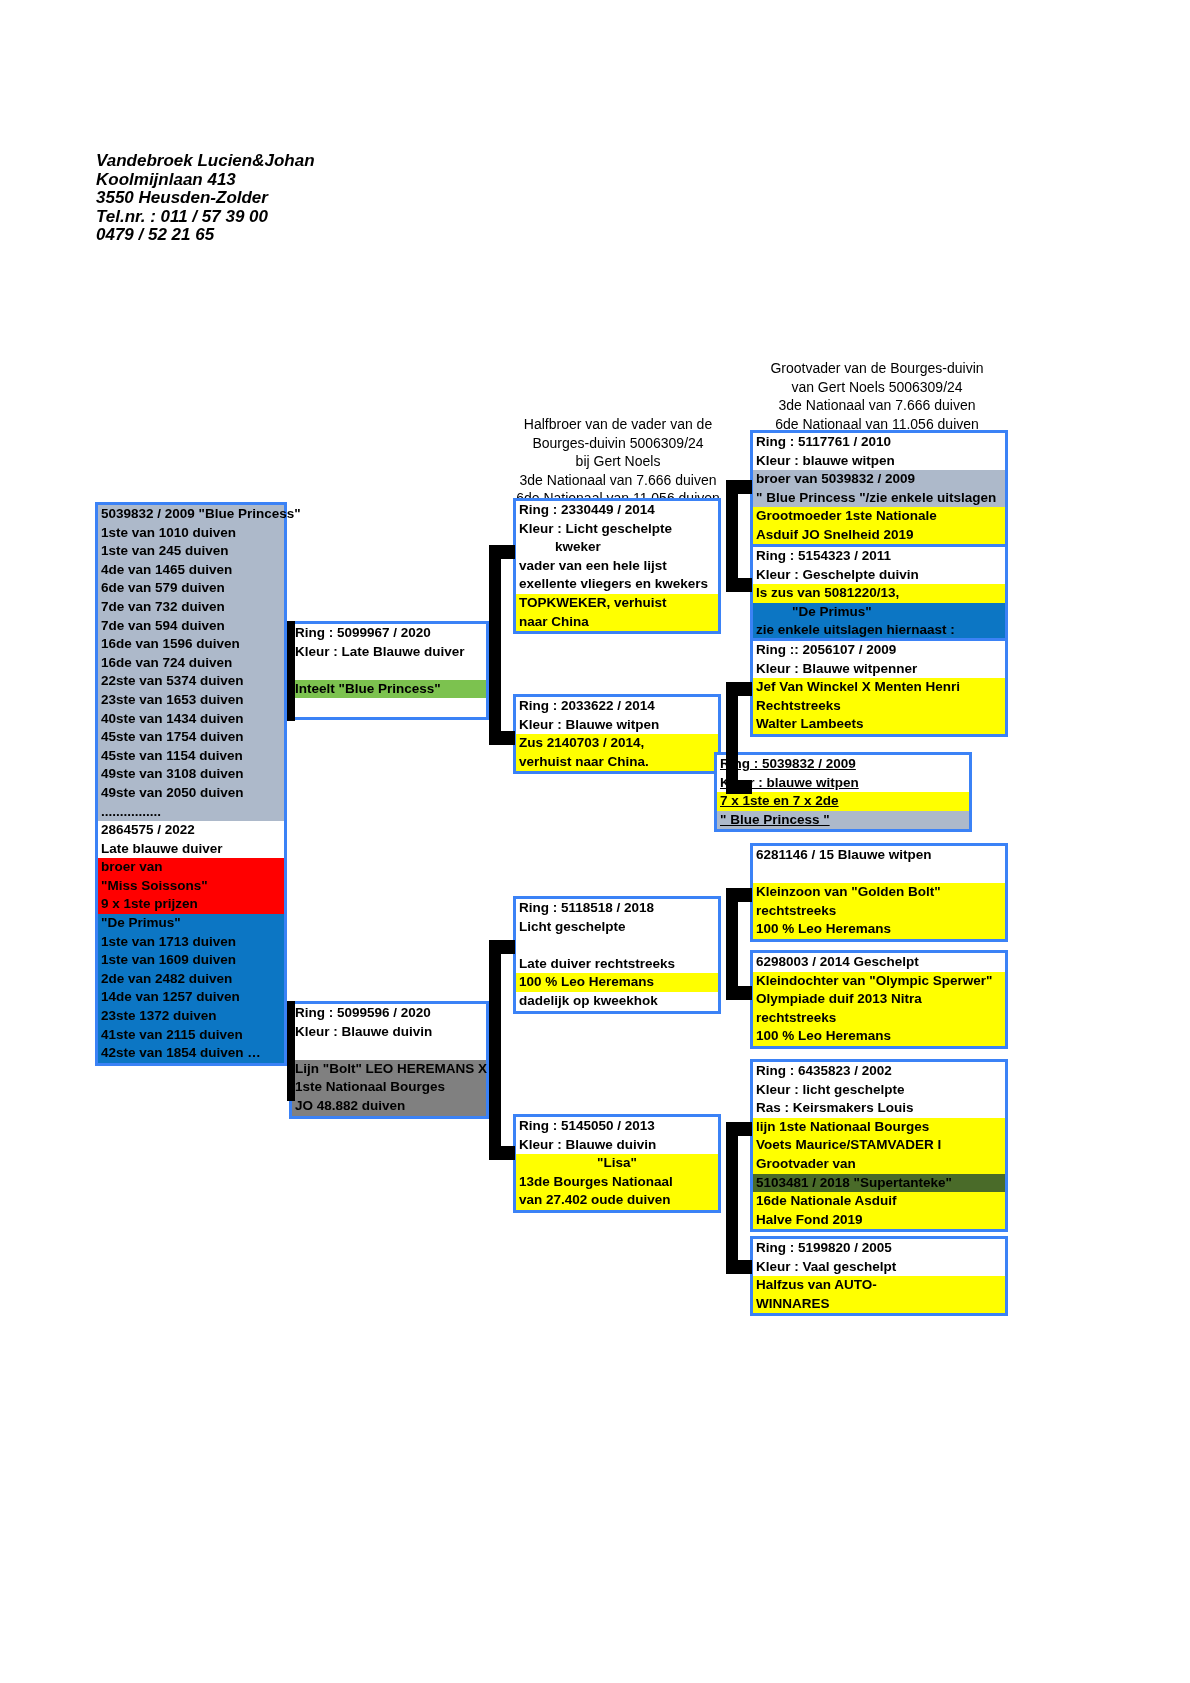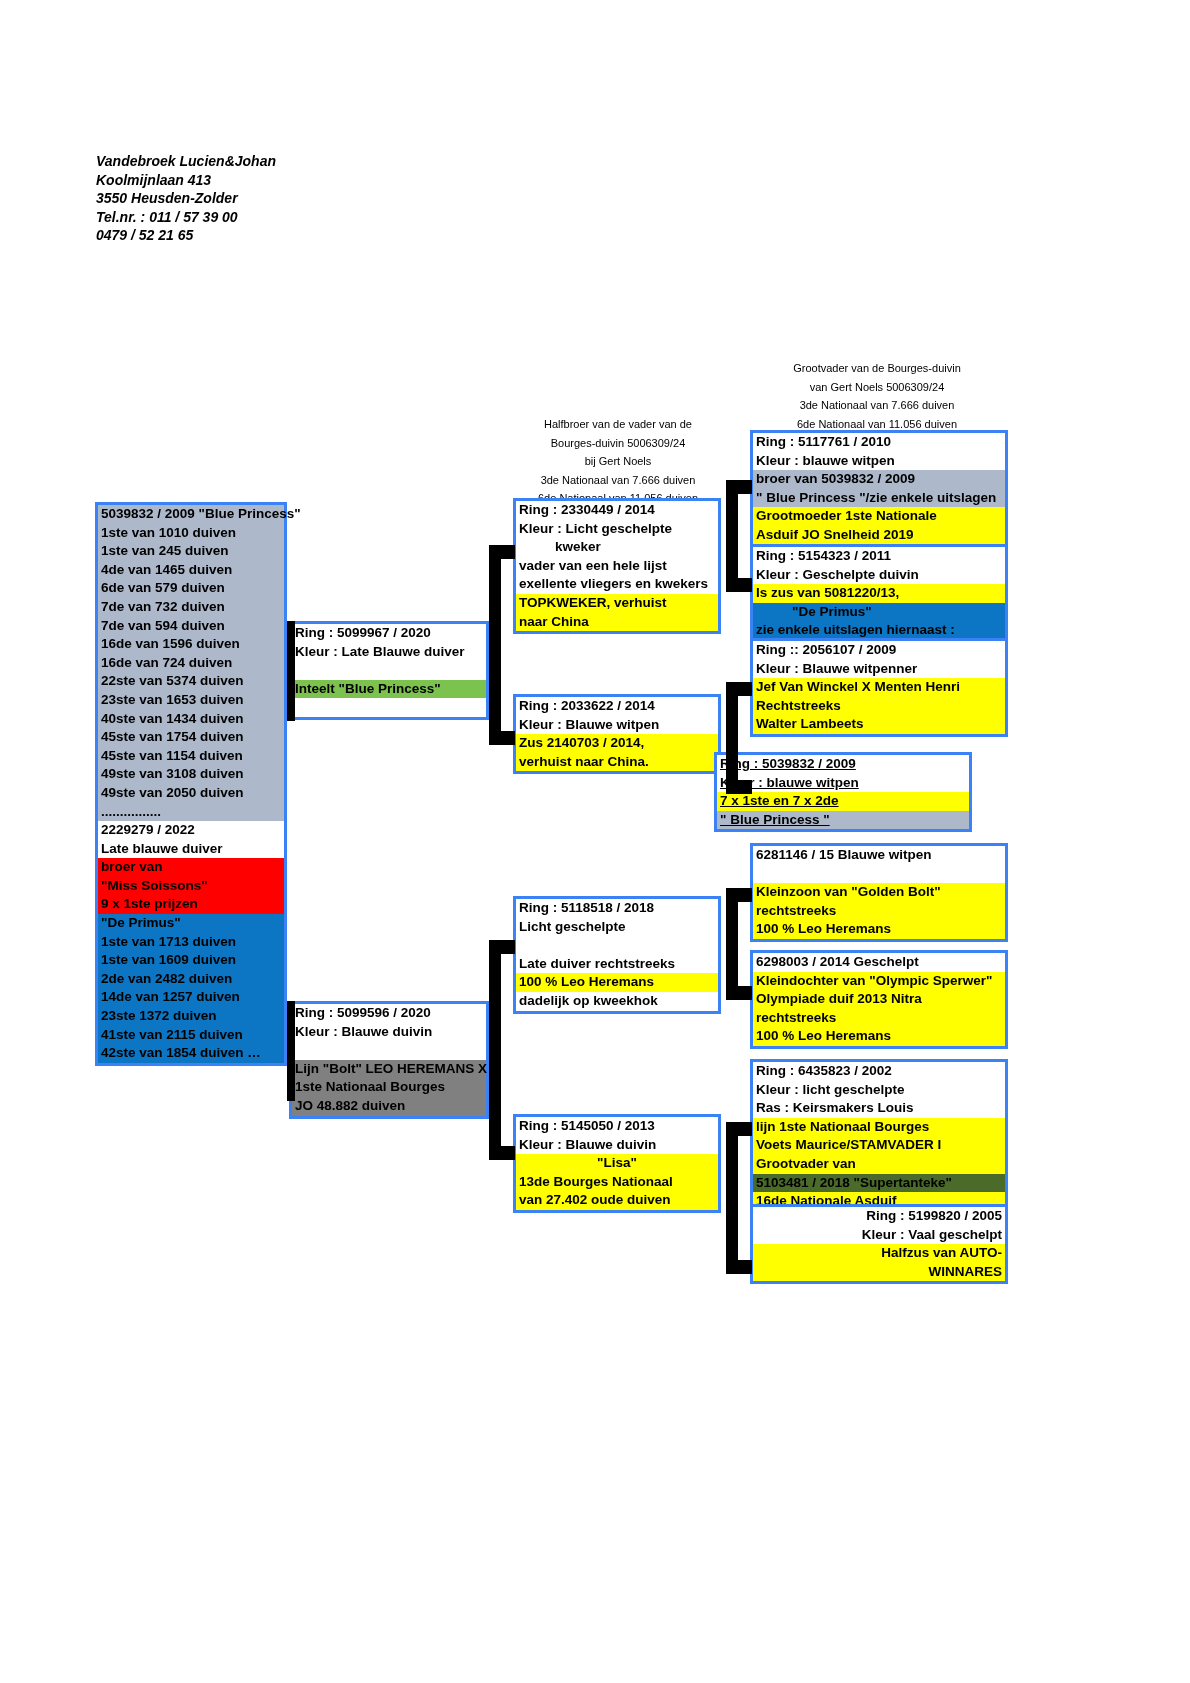--- a/index.html
+++ b/index.html
@@ -2,38 +2,38 @@
 <html><head>
 <meta charset="utf-8">
 <style>
   html,body{margin:0;padding:0;background:#ffffff;}
   body{width:1190px;height:1683px;position:relative;font-family:"Liberation Sans",sans-serif;}
   #sheet{position:relative;width:1190px;height:1683px;overflow:hidden;}
 
   .abs{position:absolute;box-sizing:border-box;}
 
   
-  #address{left:96px;top:152px;width:330px;font-style:italic;font-weight:bold;font-size:14px;line-height:18.6px;color:#000;}
+  #address{left:96px;top:152px;width:330px;font-style:italic;font-weight:bold;font-size:17px;line-height:18.6px;color:#000;}
   #address div{white-space:nowrap;}
 
   
   .box{border:2px solid #3b82f6;background:#fff;}
   .line{font-size:13.5px;font-weight:bold;line-height:18.6px;color:#000;padding:0 3px;white-space:nowrap;}
   .band{display:block;}
   .hl-yellow{background:#ffff00;}
   .hl-blue{background:#0c76c4;}
   .hl-red{background:#ff0000;}
   .hl-grayblue{background:#adb9ca;}
   .hl-gray{background:#808080;}
   .hl-green{background:#7cc24f;}
   .hl-darkgreen{background:#4a6b29;}
   .hl-white{background:#ffffff;}
 
   
-  .caption{font-size:11px;font-weight:normal;line-height:18.6px;color:#000;text-align:center;white-space:nowrap;}
+  .caption{font-size:14px;font-weight:normal;line-height:18.6px;color:#000;text-align:center;white-space:nowrap;}
 
   
   .conn{position:absolute;background:#000;}
 
   .indent{padding-left:39px;}
 </style>
 </head>
 <body>
 
 <div id="sheet">
@@ -75,21 +75,21 @@
         <div class="line">22ste van 5374 duiven</div>
         <div class="line">23ste van 1653 duiven</div>
         <div class="line">40ste van 1434 duiven</div>
         <div class="line">45ste van 1754 duiven</div>
         <div class="line">45ste van 1154 duiven</div>
         <div class="line">49ste van 3108 duiven</div>
         <div class="line">49ste van 2050 duiven</div>
         <div class="line">................</div>
       </div>
     <div class="hl-white" id="sb-white">
-        <div class="line">2229279 / 2022</div>
+        <div class="line">2864575 / 2022</div>
         <div class="line">Late blauwe duiver</div>
       </div>
     <div class="hl-red" id="sb-red">
         <div class="line">broer van</div>
         <div class="line">"Miss Soissons"</div>
         <div class="line">9 x 1ste prijzen</div>
       </div>
     <div class="hl-blue" id="sb-blue">
         <div class="line">"De Primus"</div>
         <div class="line">1ste van 1713 duiven</div>
@@ -206,21 +206,21 @@
       <div class="line band hl-white">Ring : 6435823 / 2002</div>
       <div class="line band hl-white">Kleur : licht geschelpte</div>
       <div class="line band hl-white">Ras : Keirsmakers Louis</div>
       <div class="line band hl-yellow">lijn 1ste Nationaal Bourges</div>
       <div class="line band hl-yellow">Voets Maurice/STAMVADER I</div>
       <div class="line band hl-yellow">Grootvader van</div>
       <div class="line band hl-darkgreen">5103481 / 2018 "Supertanteke"</div>
       <div class="line band hl-yellow">16de Nationale Asduif</div>
       <div class="line band hl-yellow">Halve Fond 2019</div>
     </div>
-  <div class="abs box" style="left: 750px; top: 1204px; width: 258px; height: auto; border-width: 3px; text-align: right;" id="g4-7">
+  <div class="abs box" style="left: 750px; top: 1236px; width: 258px; height: auto; border-width: 3px;" id="g4-7">
       <div class="line band hl-white">Ring :  5199820 / 2005</div>
       <div class="line band hl-white">Kleur : Vaal geschelpt</div>
       <div class="line band hl-yellow">Halfzus van AUTO-</div>
       <div class="line band hl-yellow">WINNARES</div>
     </div>
 
   <div class="conn" style="left:726px;top:480px;width:12px;height:112px;"></div>
   <div class="conn" style="left:738px;top:480px;width:14px;height:14px;"></div>
   <div class="conn" style="left:738px;top:578px;width:14px;height:14px;"></div>
 

